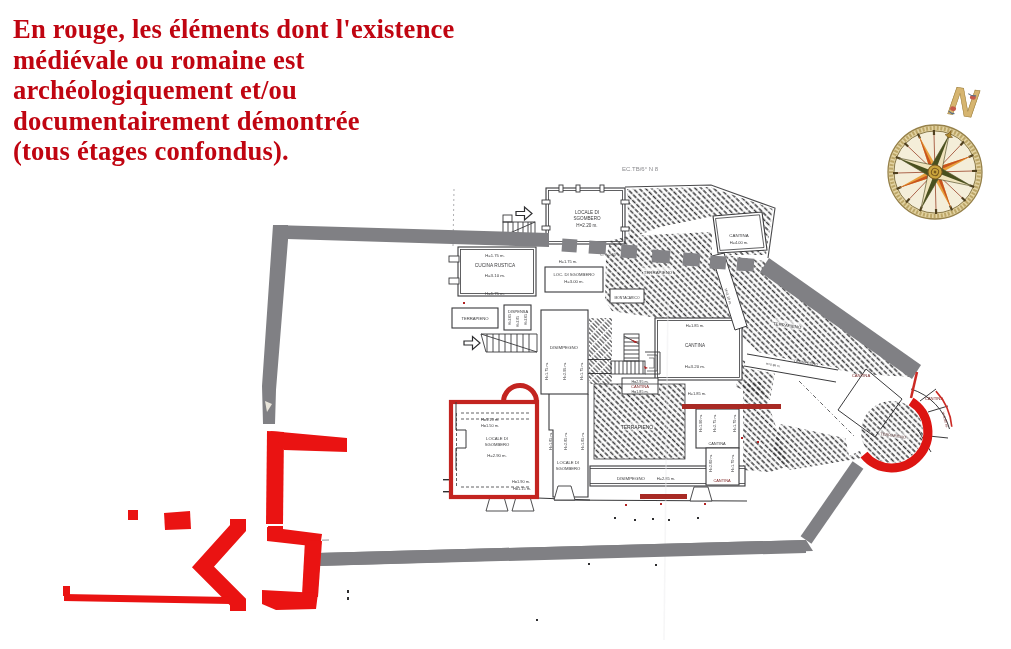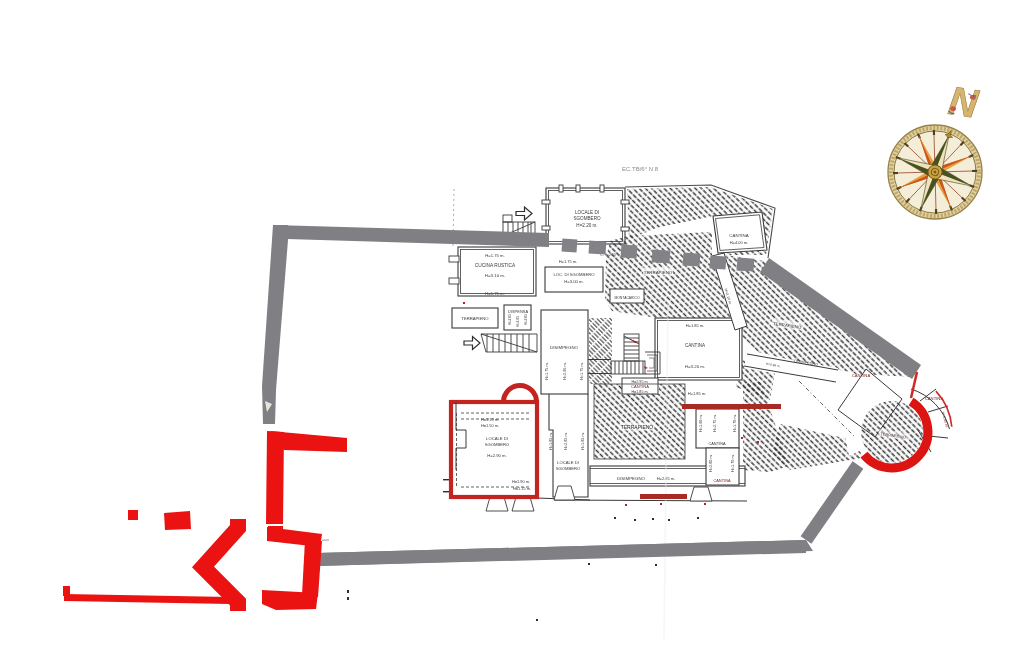--- a/index.html
+++ b/index.html
@@ -8,20 +8,21 @@
   #legend{position:absolute;left:13px;top:14px;width:520px;white-space:nowrap;
           font-family:"Liberation Serif", serif;font-weight:bold;
           font-size:26.6px;line-height:30.5px;color:#c00511;letter-spacing:0.2px;}
   svg{position:absolute;left:0;top:0;}
   text{font-family:"Liberation Sans", sans-serif;}
 </style>
 </head>
 <body>
 <div id="stage">
 
+<div id="legend">En rouge, les éléments dont l'existence<br>médiévale ou romaine est<br>archéologiquement et/ou<br>documentairement démontrée<br>(tous étages confondus).</div>
 <svg width="1011" height="649" viewBox="0 0 1011 649">
 <defs>
 <pattern id="hat" width="8.8" height="5.8" patternUnits="userSpaceOnUse" patternTransform="rotate(-45)">
   <line x1="2" y1="-0.5" x2="2" y2="5.9" stroke="#323234" stroke-width="1.45" stroke-dasharray="4.6,1.2"></line>
   <line x1="6.4" y1="-0.5" x2="6.4" y2="5.9" stroke="#323234" stroke-width="1.45" stroke-dasharray="4.6,1.2" stroke-dashoffset="2.7"></line>
 </pattern>
 <pattern id="hatd" width="3.1" height="8" patternUnits="userSpaceOnUse" patternTransform="rotate(-45)">
   <line x1="1.5" y1="-0.5" x2="1.5" y2="8.2" stroke="#454547" stroke-width="1.1" stroke-dasharray="6.4,1.6"></line>
 </pattern>
 </defs>

